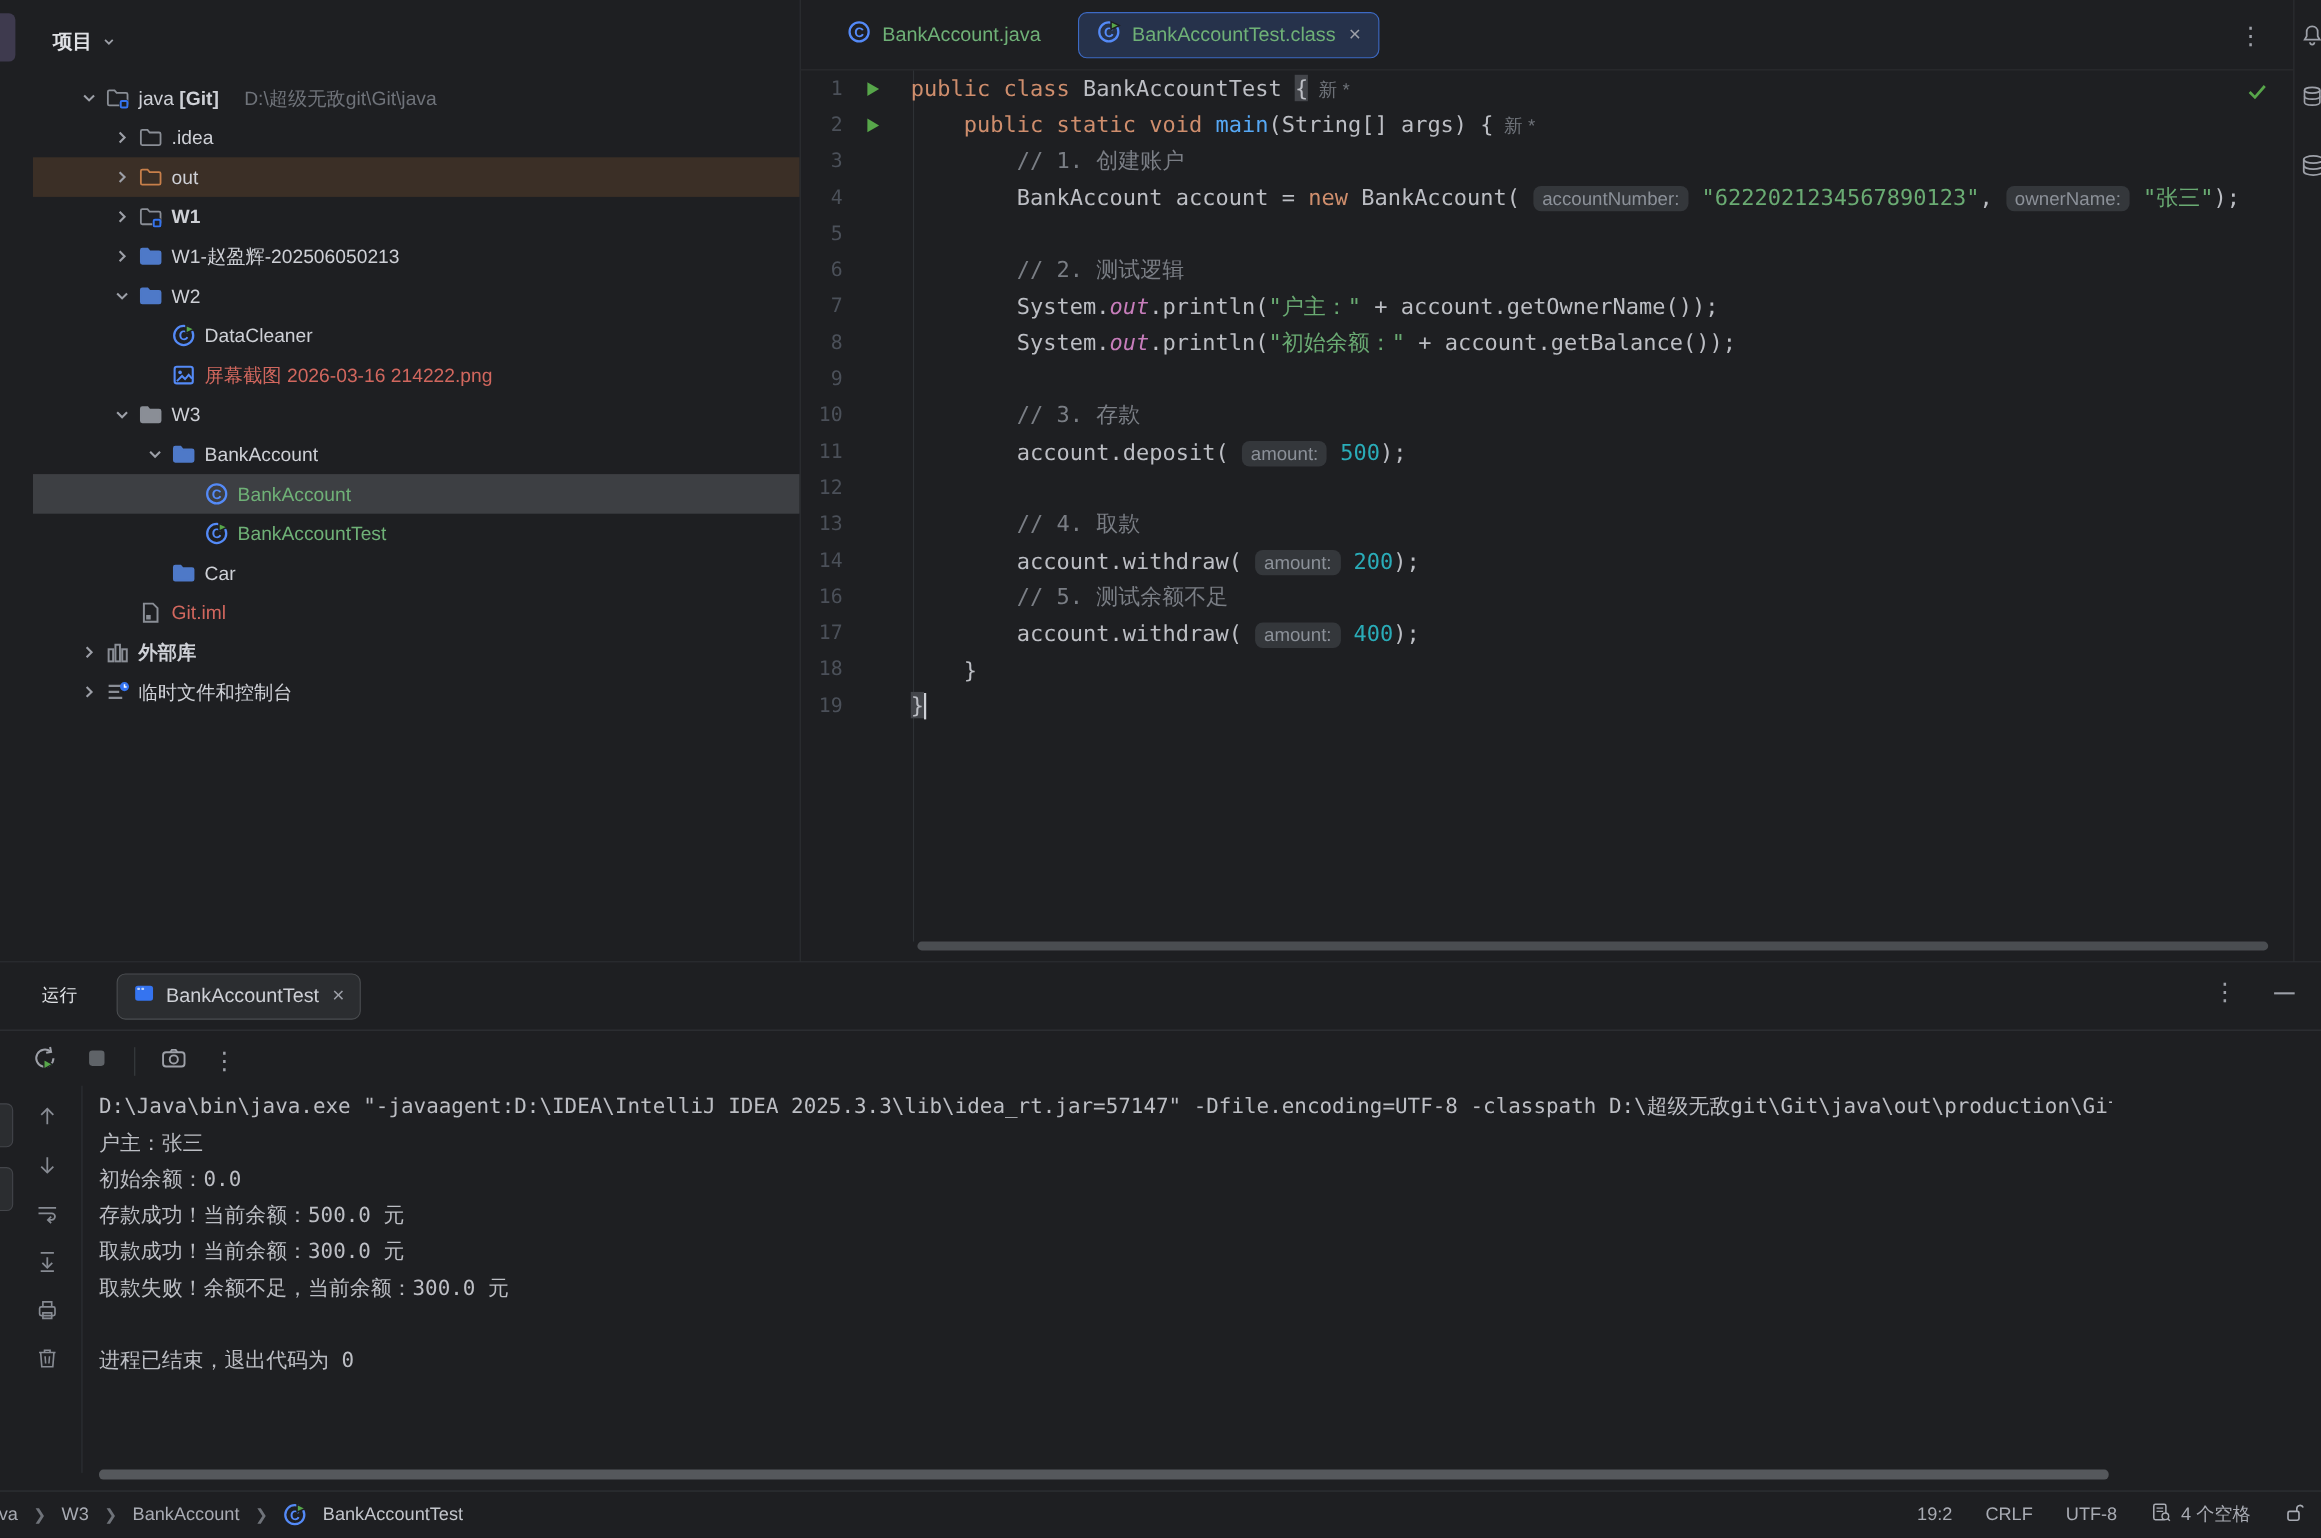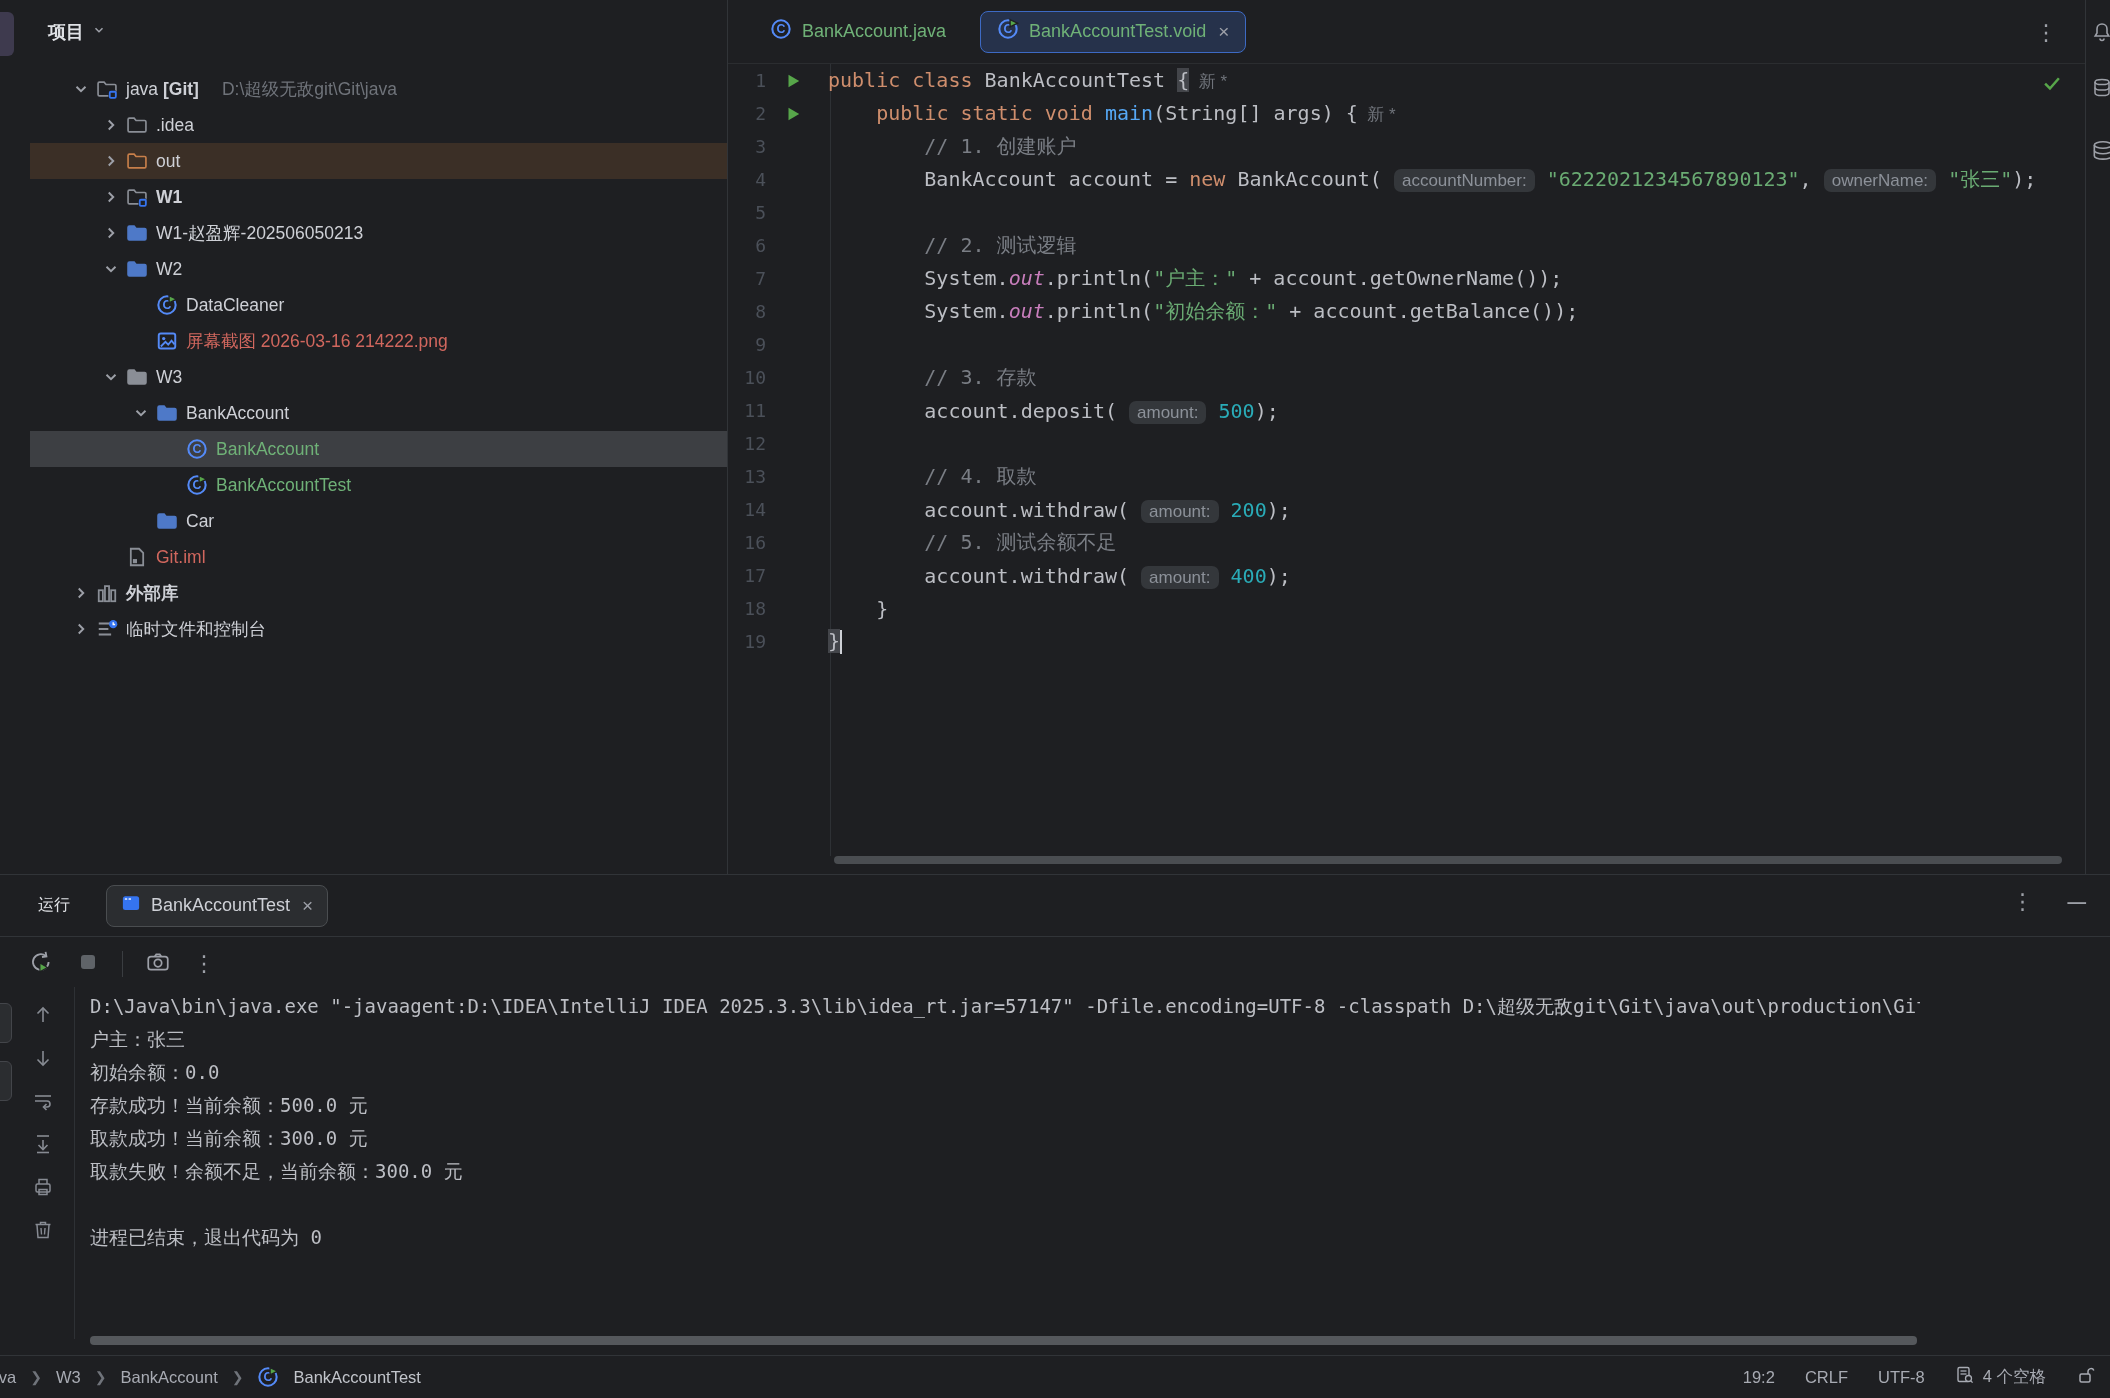--- a/index.html
+++ b/index.html
@@ -9,21 +9,21 @@
 
   .vline { position:absolute; width:1px; background:#313438; }
   .hline { position:absolute; height:1px; background:#313438; }
 
   
   #left-stripe { position:absolute; left:0; top:0; width:30px; height:874px; background:#1E1F22; }
   #stripe-btn { position:absolute; left:-8px; top:12px; width:22px; height:44px; background:#3E3A4E; border-radius:6px; }
 
   
   #project-panel { position:absolute; left:30px; top:0; width:697px; height:874px; background:#1E1F22; overflow:hidden; }
-  #project-header { position:absolute; left:8px; top:14px; height:36px; display:flex; align-items:center; gap:8px; padding:0 10px; border-radius:6px; }
+  #project-header { position:absolute; left:8px; top:14px; height:36px; display:flex; align-items:flex-end; gap:8px; padding:0 10px; border-radius:6px; }
   #project-title { font-weight:bold; font-size:18px; color:#DFE1E5; }
   #tree { position:absolute; left:0; top:71px; width:697px; }
   .tree-row { position:relative; height:36px; display:flex; align-items:center; width:697px; font-size:17.5px; }
   .tree-row .chev { width:30px; height:22px; display:flex; align-items:center; justify-content:center; flex:0 0 30px; }
   .tree-row .ticon { width:30px; height:22px; display:flex; align-items:center; justify-content:flex-start; flex:0 0 30px; }
   .tree-row .tlabel { white-space:nowrap; }
   .tree-row .tpath { color:#6F737A; margin-left:23px; white-space:nowrap; }
   .row-selected { background:#3D3F43; }
   .row-warm { background:#3B2F26; }
   .b { font-weight:bold; }
@@ -322,21 +322,21 @@
               <text x="8" y="11.2" text-anchor="middle" font-family="Liberation Sans, sans-serif" font-size="9" font-weight="bold" fill="#548AF7">C</text>
             </svg></span>
         <span class="tab-label">BankAccount.java</span>
       </div>
       <div class="tab tab-active" style="margin-left:18px;">
         <span id="tab2-icon"><svg width="22" height="22" viewBox="0 0 16 16">
               <circle cx="8" cy="8" r="6.3" fill="none" stroke="#548AF7" stroke-width="1.5"></circle>
               <text x="8" y="11.2" text-anchor="middle" font-family="Liberation Sans, sans-serif" font-size="9" font-weight="bold" fill="#548AF7">C</text>
               <polygon points="9.5,1.2 15,3.8 9.5,6.4" fill="#57A64A" stroke="#1E1F22" stroke-width="1"></polygon>
             </svg></span>
-        <span class="tab-label">BankAccountTest.void</span>
+        <span class="tab-label">BankAccountTest.class</span>
         <span class="tab-close">×</span>
       </div>
     </div>
     <div class="hline" style="left:0; top:63px; width:1357px; background:#2B2D30;"></div>
     <div id="editor-kebab">⋮</div>
     <div id="inspect-ok"><svg width="22" height="22" viewBox="0 0 16 16">
           <polyline points="3,8.5 6.5,12 13,4.5" fill="none" stroke="#57A64A" stroke-width="1.8"></polyline>
         </svg></div>
     <div id="gutter-line"></div>
     <div id="code-lines">

